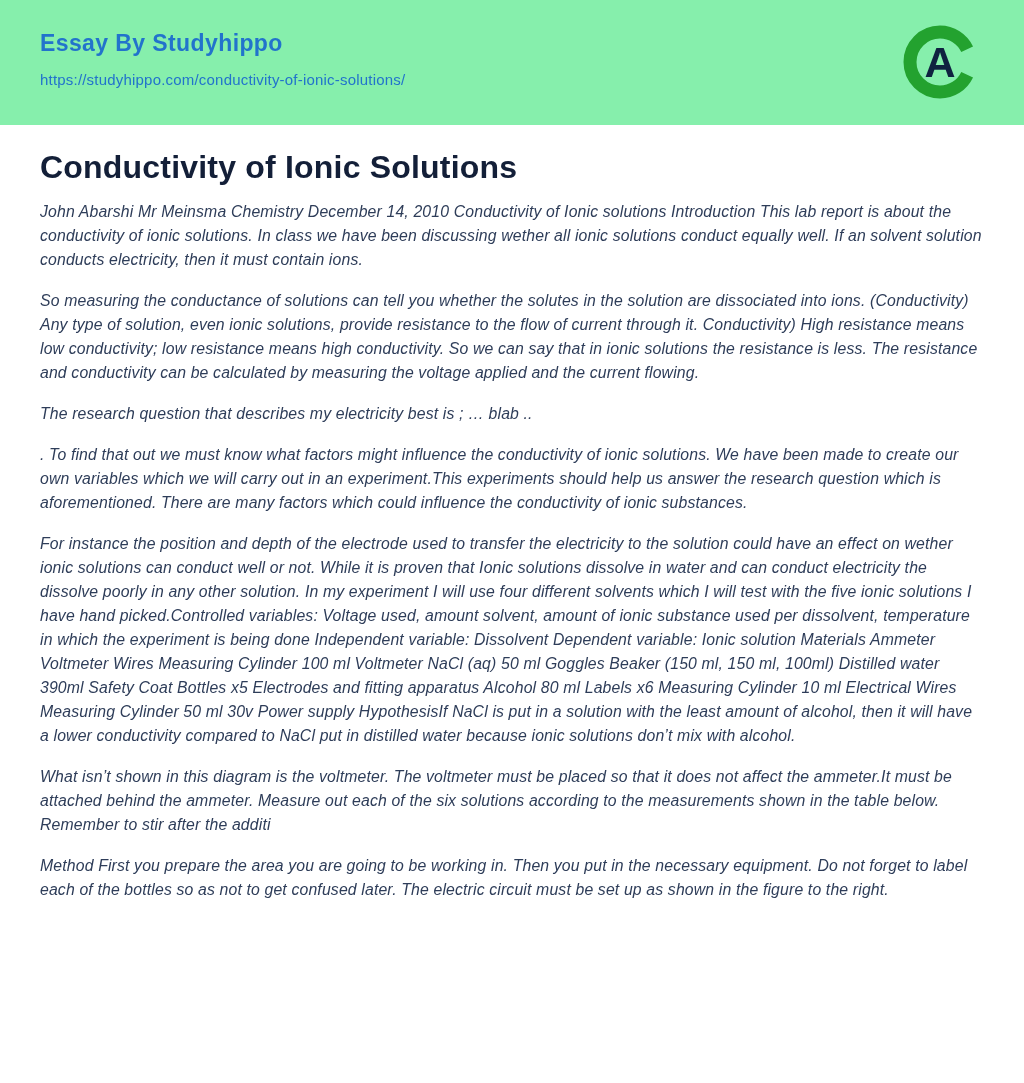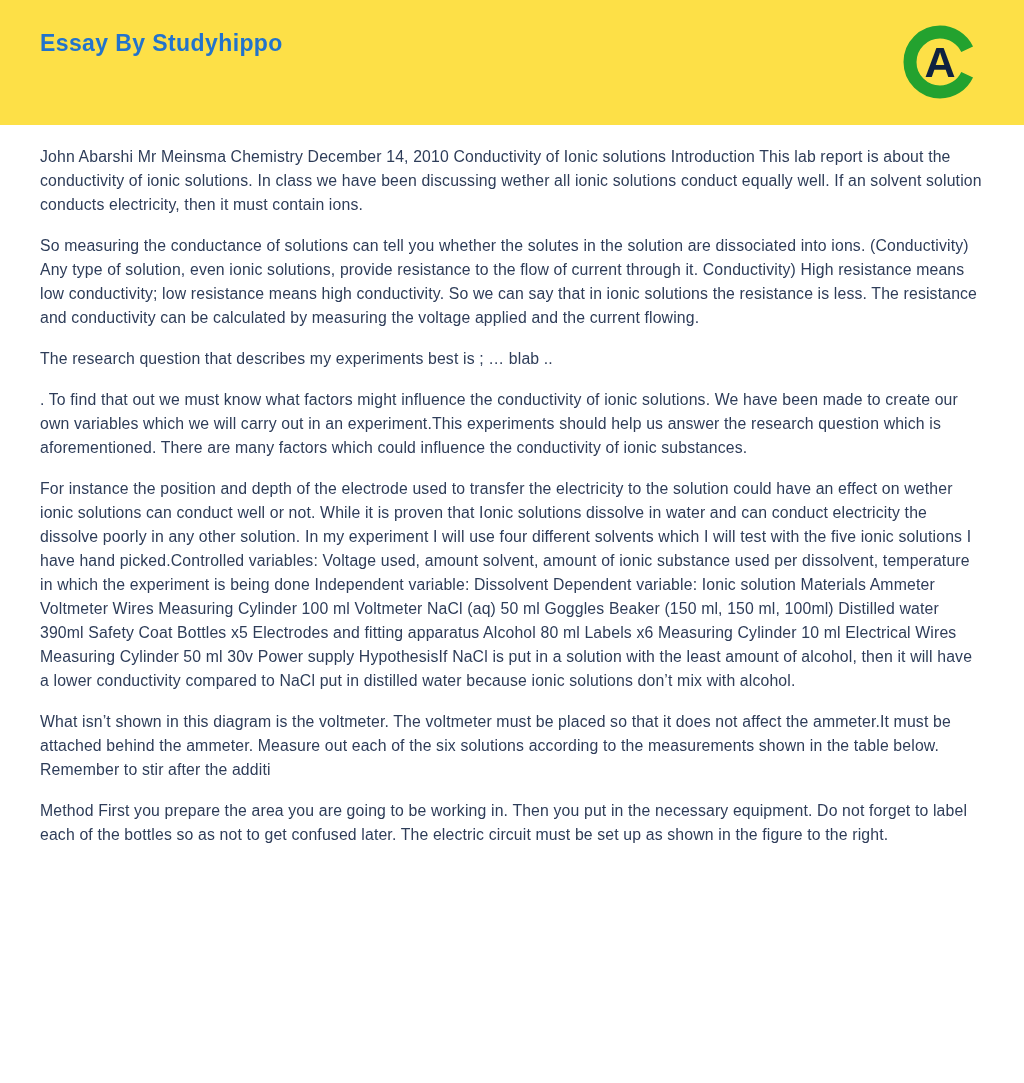--- a/index.html
+++ b/index.html
@@ -8,21 +8,21 @@
     padding: 0;
     background: #ffffff;
     font-family: "Liberation Sans", sans-serif;
   }
   body {
     width: 1024px;
     min-height: 1083px;
     overflow: hidden;
   }
   .header {
-    background: #fde047;
+    background: #86efac;
     padding: 30px 45px 24px 40px;
     position: relative;
     min-height: 125px;
   }
   .byline {
     color: #2273cc;
     font-size: 23px;
     font-weight: 700;
     letter-spacing: 0.4px;
     margin: 0 0 14px 0;
@@ -51,38 +51,41 @@
     font-weight: 800;
     letter-spacing: 0.2px;
     margin: 4px 0 14px 0;
   }
   .para {
     color: #2e3d59;
     font-size: 15.8px;
     line-height: 1.52;
     letter-spacing: 0.15px;
     margin: 0 0 17px 0;
+    font-style: italic;
   }
 </style>
 </head>
 <body>
 
 <header class="header">
   <h2 class="byline">Essay By Studyhippo</h2>
+  <a class="url-link" href="#">https://studyhippo.com/conductivity-of-ionic-solutions/</a>
 
   <div class="logo">
     <svg width="76" height="76" viewBox="0 0 76 76">
       <circle cx="38" cy="38" r="30" fill="none" stroke="#23a22f" stroke-width="13" pathLength="100" stroke-dasharray="86 14" stroke-dashoffset="-7"></circle>
       <text x="38" y="53" text-anchor="middle" font-family="Liberation Sans, sans-serif" font-size="43" font-weight="700" fill="#0f2240">A</text>
     </svg>
   </div>
 </header>
 
 <main class="main">
+  <h1 class="page-title">Conductivity of Ionic Solutions</h1>
 
   <p class="para">John Abarshi Mr Meinsma Chemistry December 14, 2010 Conductivity of Ionic solutions Introduction This lab report is about the conductivity of ionic solutions. In class we have been discussing wether all ionic solutions conduct equally well. If an solvent solution conducts electricity, then it must contain ions.</p>
   <p class="para">So measuring the conductance of solutions can tell you whether the solutes in the solution are dissociated into ions. (Conductivity) Any type of solution, even ionic solutions, provide resistance to the flow of current through it. Conductivity) High resistance means low conductivity; low resistance means high conductivity. So we can say that in ionic solutions the resistance is less. The resistance and conductivity can be calculated by measuring the voltage applied and the current flowing.</p>
-  <p class="para">The research question that describes my experiments best is ; … blab ..</p>
+  <p class="para">The research question that describes my electricity best is ; … blab ..</p>
   <p class="para">. To find that out we must know what factors might influence the conductivity of ionic solutions. We have been made to create our own variables which we will carry out in an experiment.This experiments should help us answer the research question which is aforementioned. There are many factors which could influence the conductivity of ionic substances.</p>
   <p class="para">For instance the position and depth of the electrode used to transfer the electricity to the solution could have an effect on wether ionic solutions can conduct well or not. While it is proven that Ionic solutions dissolve in water and can conduct electricity the dissolve poorly in any other solution. In my experiment I will use four different solvents which I will test with the five ionic solutions I have hand picked.Controlled variables: Voltage used, amount solvent, amount of ionic substance used per dissolvent, temperature in which the experiment is being done Independent variable: Dissolvent Dependent variable: Ionic solution Materials Ammeter Voltmeter Wires Measuring Cylinder 100 ml Voltmeter NaCl (aq) 50 ml Goggles Beaker (150 ml, 150 ml, 100ml) Distilled water 390ml Safety Coat Bottles x5 Electrodes and fitting apparatus Alcohol 80 ml Labels x6 Measuring Cylinder 10 ml Electrical Wires Measuring Cylinder 50 ml 30v Power supply HypothesisIf NaCl is put in a solution with the least amount of alcohol, then it will have a lower conductivity compared to NaCl put in distilled water because ionic solutions don’t mix with alcohol.</p>
   <p class="para">What isn’t shown in this diagram is the voltmeter. The voltmeter must be placed so that it does not affect the ammeter.It must be attached behind the ammeter. Measure out each of the six solutions according to the measurements shown in the table below. Remember to stir after the additi</p>
   <p class="para">Method First you prepare the area you are going to be working in. Then you put in the necessary equipment. Do not forget to label each of the bottles so as not to get confused later. The electric circuit must be set up as shown in the figure to the right.</p>
 </main>
 
 </body></html>

